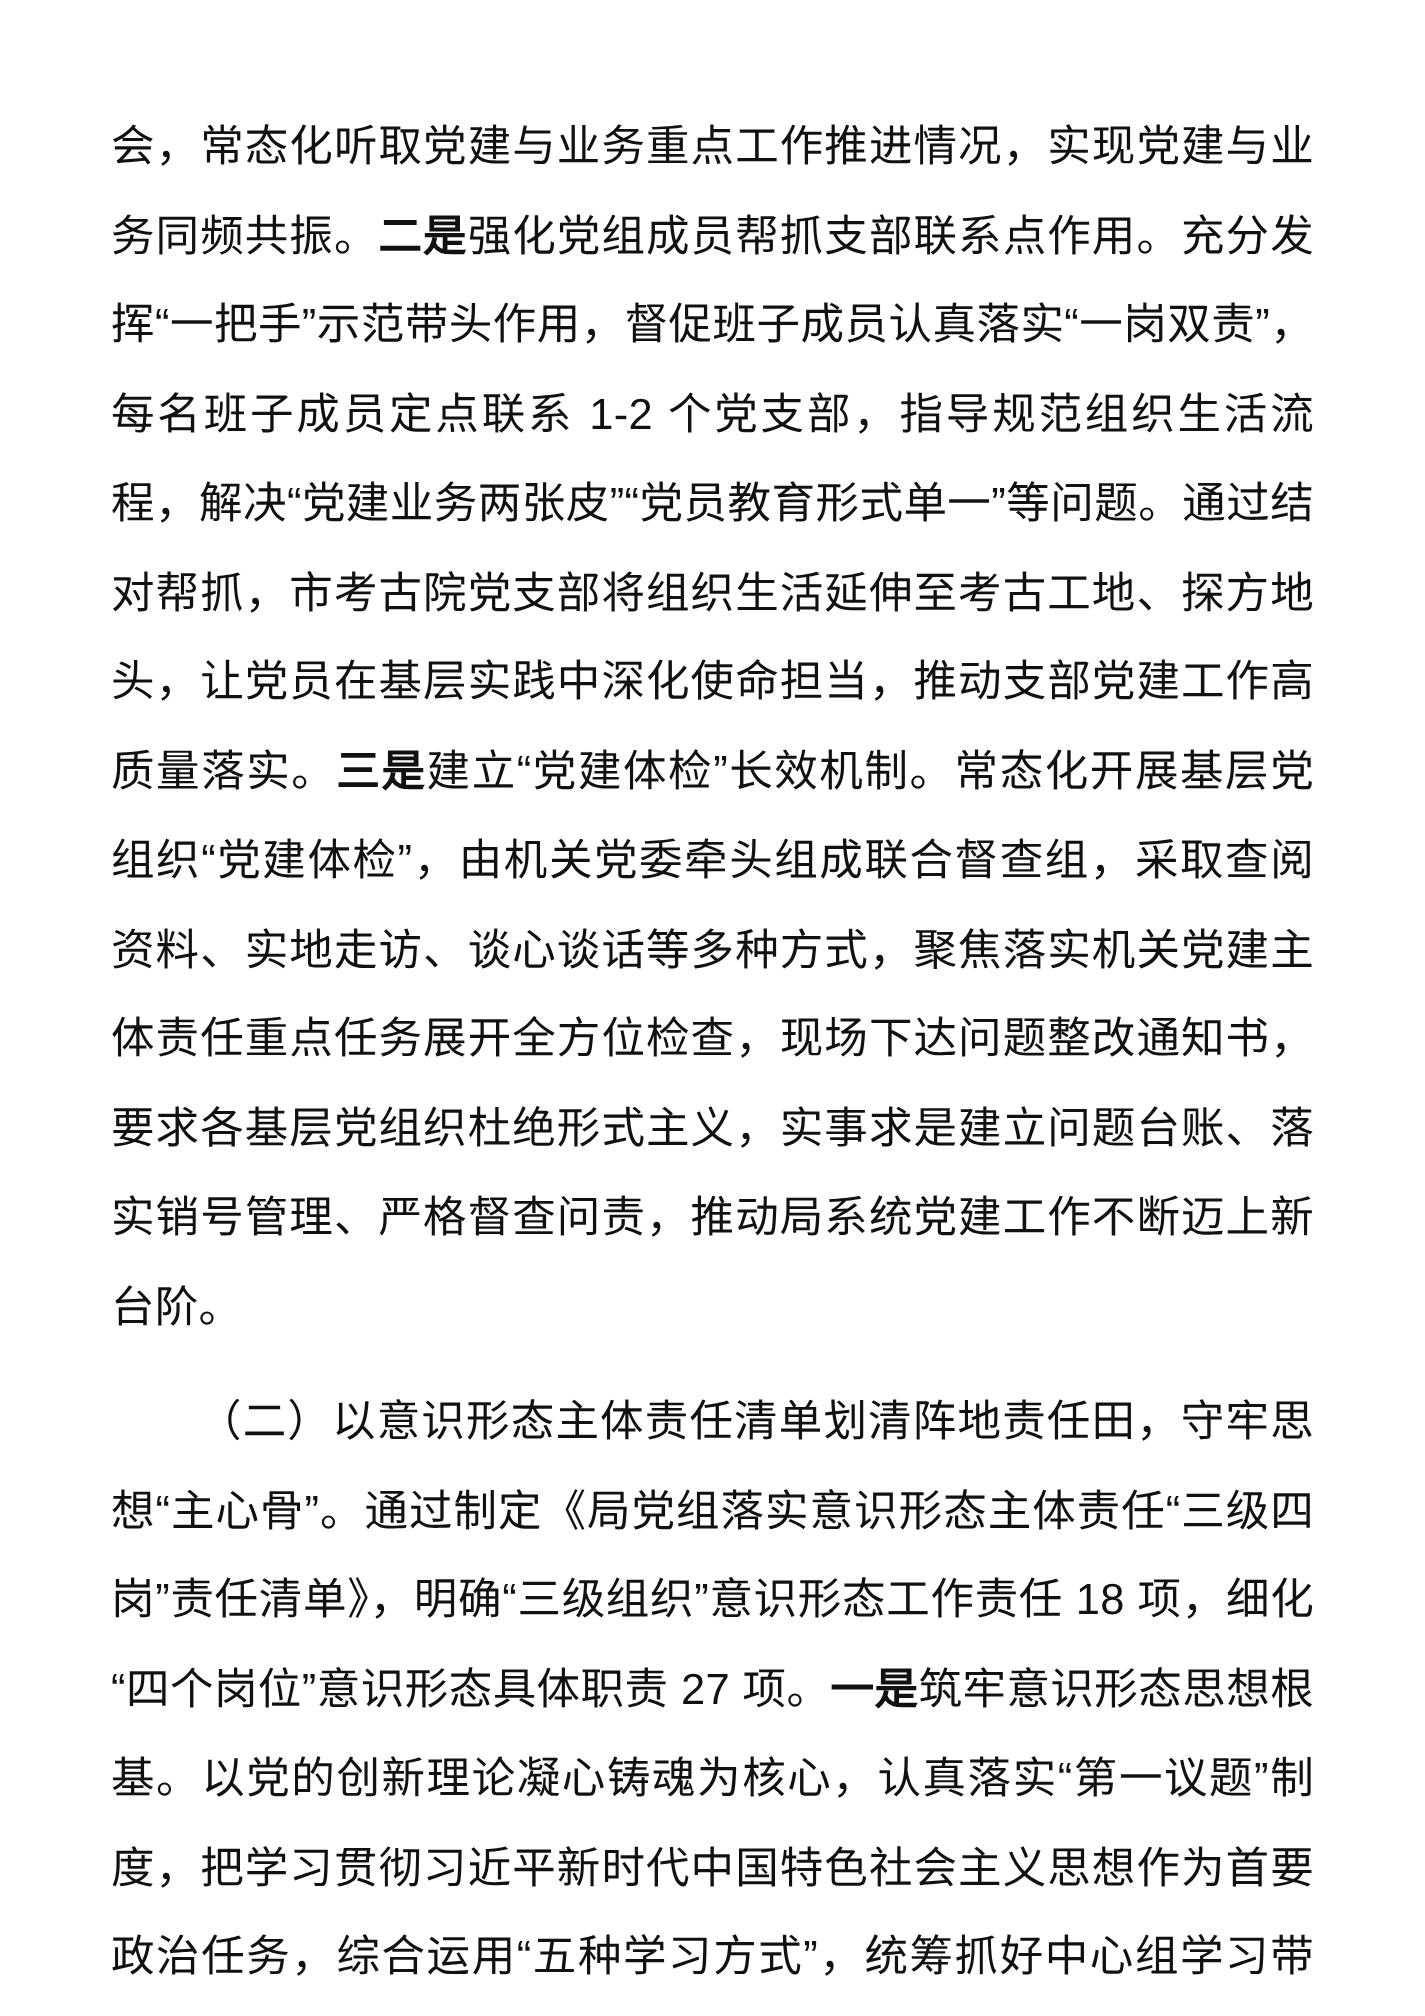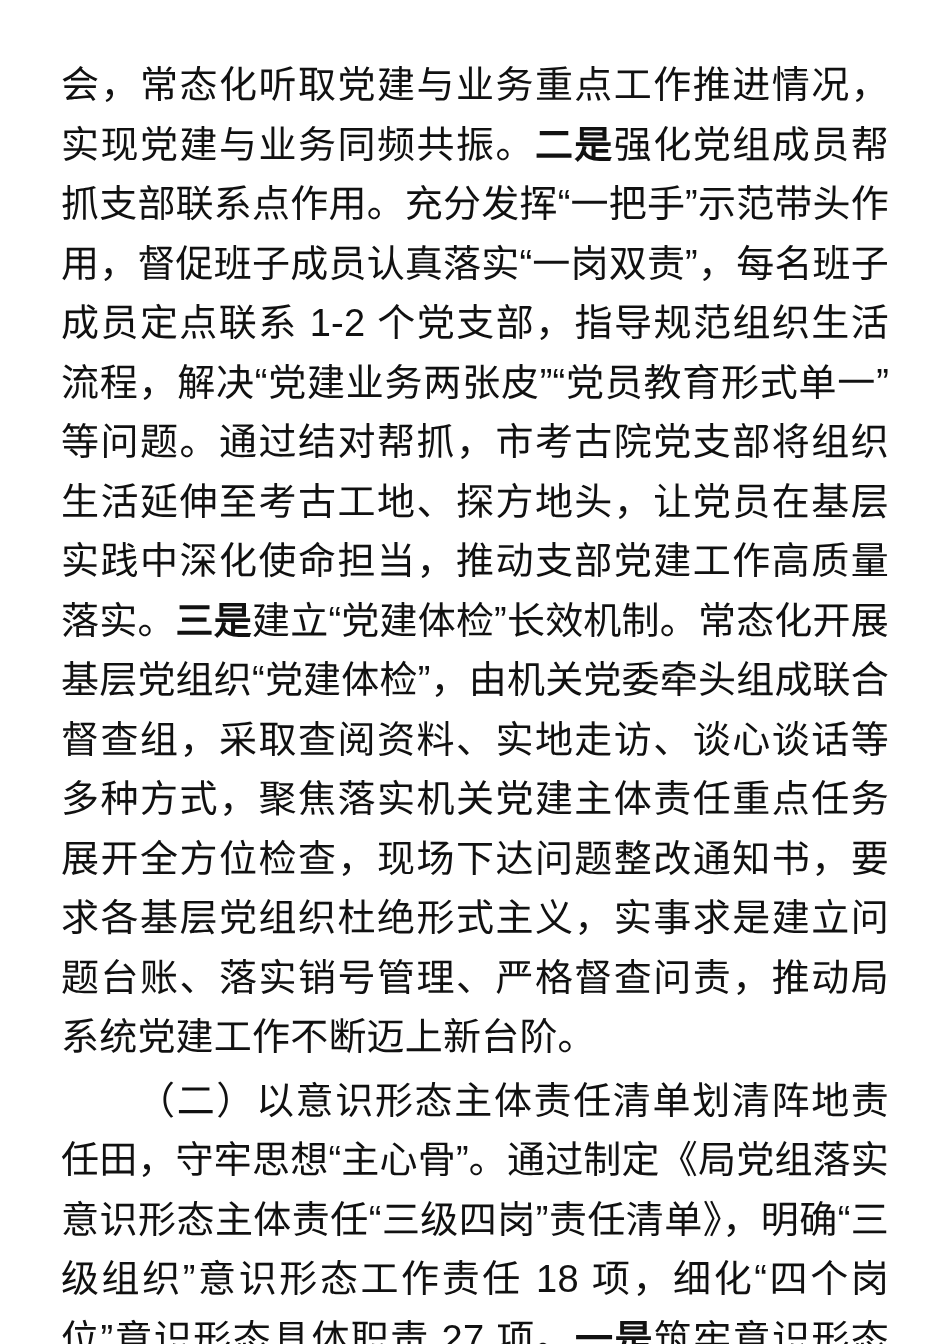--- a/index.html
+++ b/index.html
@@ -24,23 +24,23 @@
     box-sizing: border-box;
     padding: 52px 57px 0 57px;
     background: #ffffff;
   }
 
   .doc-body {
     width: 836px;
   }
 
   .para {
-    margin: 4px;
+    margin: 17px;
     padding: 0;
-    font-size: 38px;
+    font-size: 29px;
     line-height: 59.5px;
     letter-spacing: 0.2px;
     text-align: justify;
     text-justify: inter-ideograph;
     word-break: break-all;
     color: #111111;
   }
 
   .para.indent {
     text-indent: 2em;

